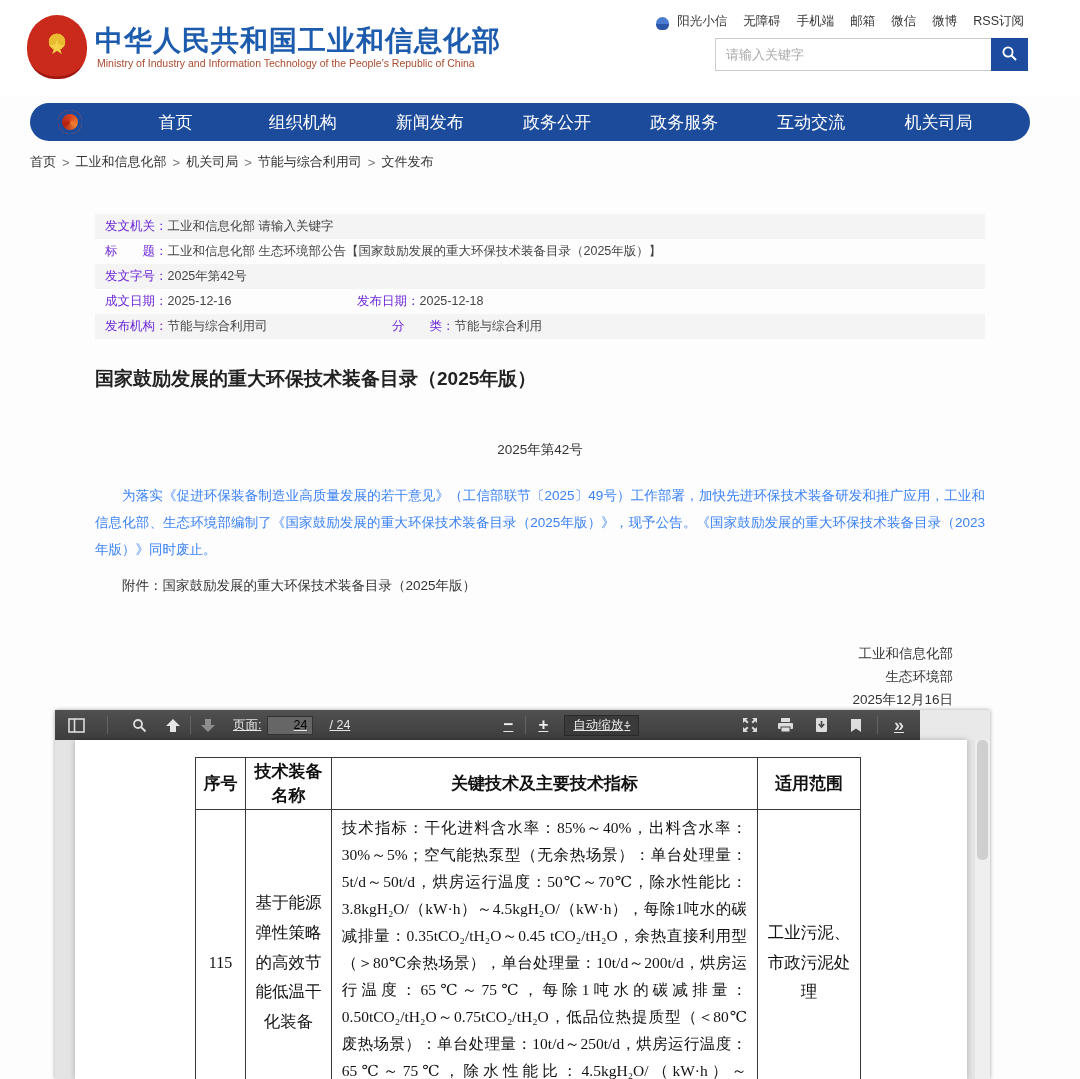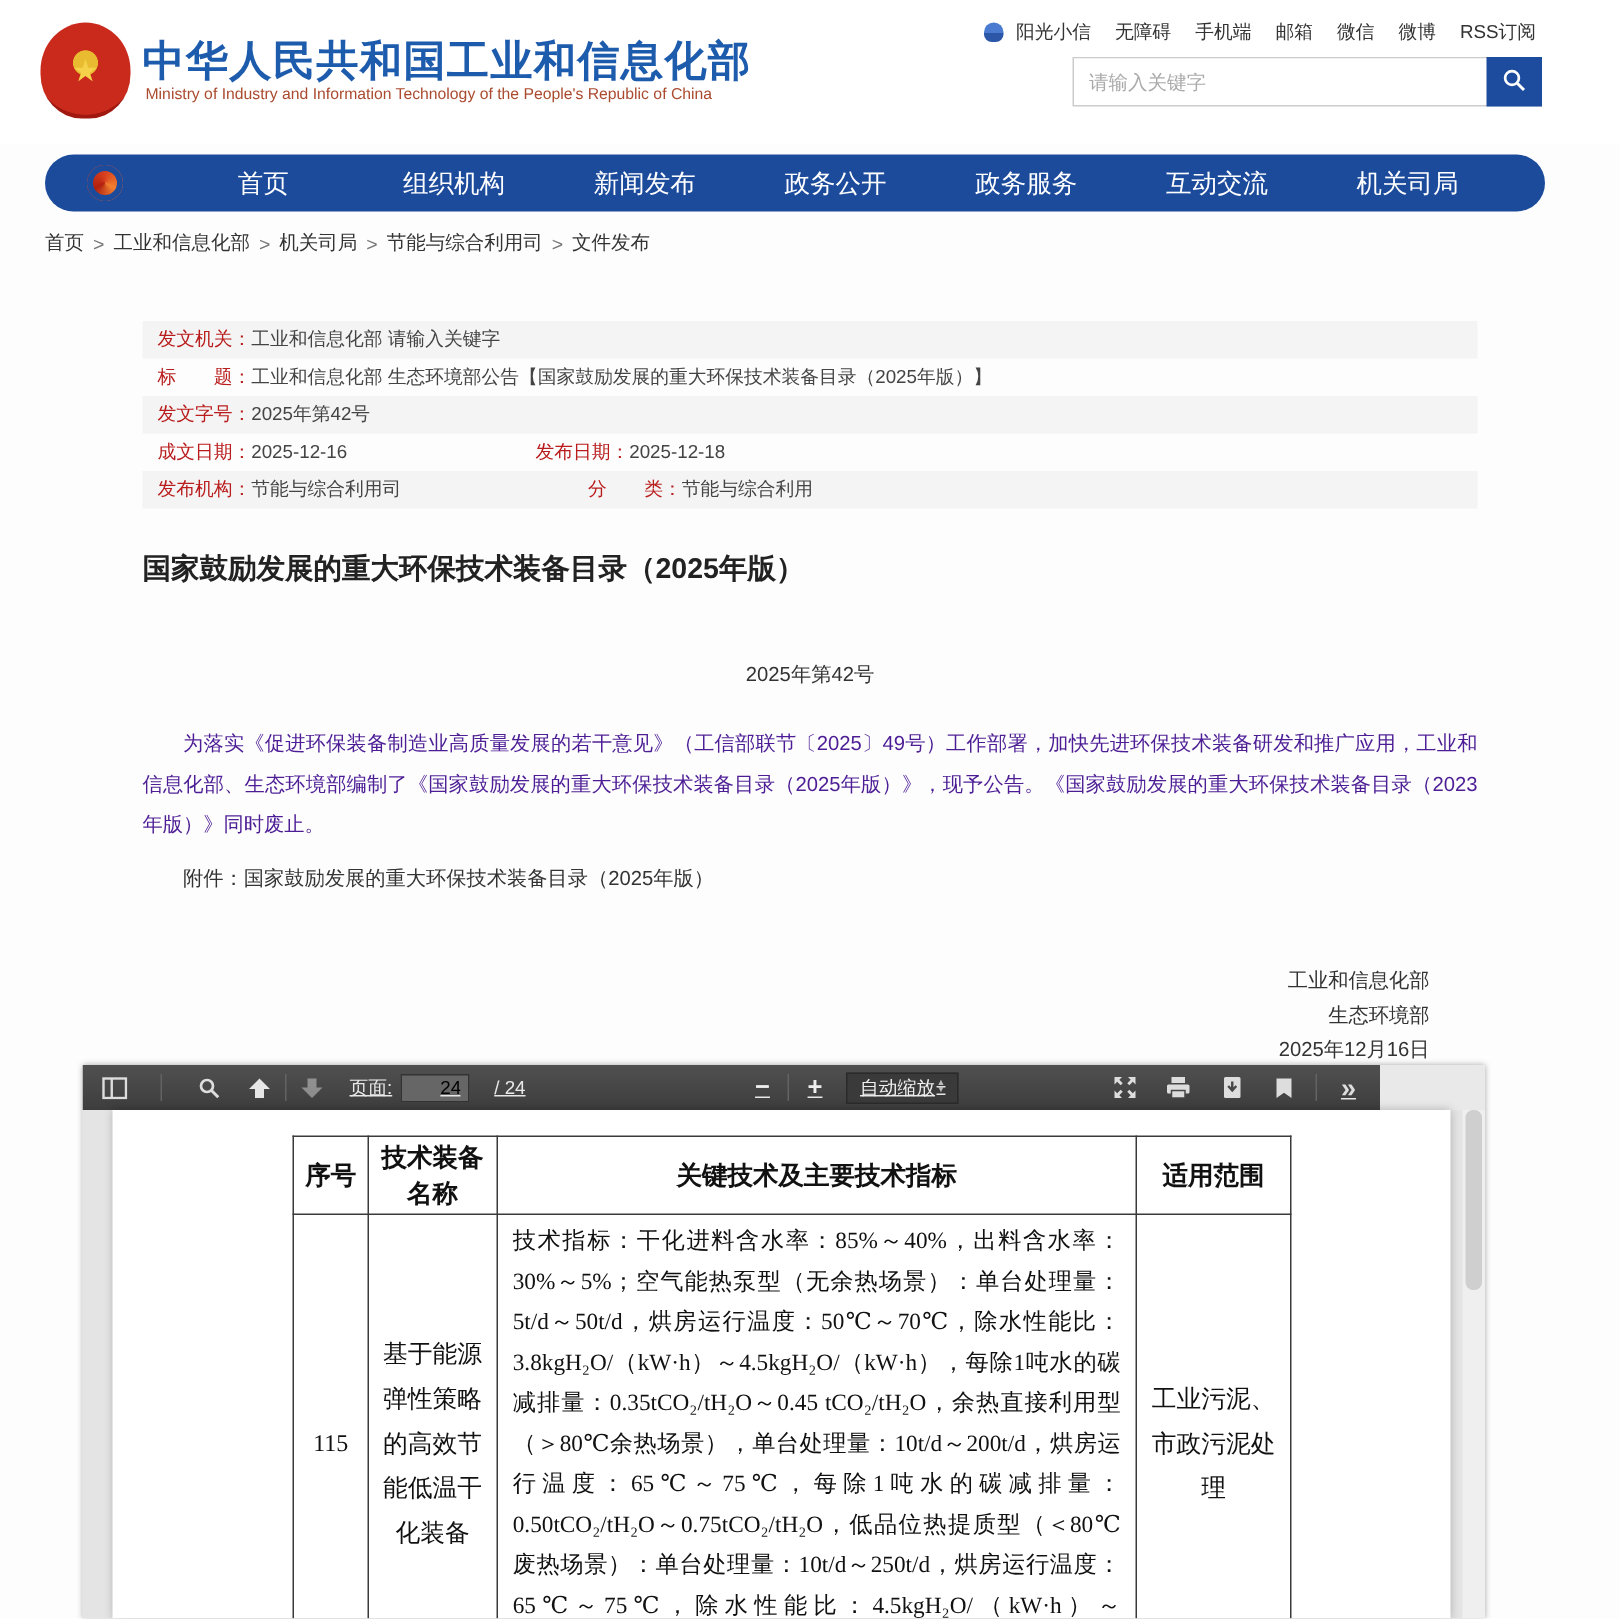--- a/index.html
+++ b/index.html
@@ -10,21 +10,21 @@
   
   .site-header { position:absolute; top:0; left:0; width:1080px; height:96px; background:#fff; }
   .emblem { position:absolute; left:27px; top:15px; width:60px; height:64px;
     background:radial-gradient(circle at 50% 42%, #e8bb30 0 17%, #c92a1c 18% 72%, #a01810 73% 100%);
     border-radius:50% 50% 46% 46%; display:flex; align-items:center; justify-content:center;
     color:#f5d24a; font-size:20px; }
   .site-title { position:absolute; left:95px; top:22px; font-size:28px; font-weight:bold;
     color:#1d5bad; letter-spacing:1px; }
   .site-subtitle { position:absolute; left:97px; top:57px; font-size:10.5px; color:#aa4b2f; }
 
-  .utility { position:absolute; top:13px; right:56px; display:flex; align-items:center; gap:16px;
+  .utility { position:absolute; top:13px; right:56px; display:flex; align-items:flex-end; gap:16px;
     font-size:12.5px; color:#333; }
   .utility .ulink { cursor:pointer; white-space:nowrap; }
   .mascot { width:13px; height:13px; border-radius:50% 50% 40% 40%; display:inline-block;
     background:linear-gradient(#4a7bd0 55%, #2c57a8 55%); margin-right:-8px; }
   .searchbar { position:absolute; top:38px; right:52px; width:313px; height:33px;
     border:1px solid #ccc; background:#fff; display:flex; }
   .searchbar input { flex:1; border:0; outline:none; padding:0 10px; font-size:13px; color:#333;
     font-family:inherit; }
   .searchbar input::placeholder { color:#aaa; }
   .search-btn { width:37px; height:33px; margin:-1px -1px -1px 0; background:#1d4c9f; border:0;
@@ -42,32 +42,32 @@
   .breadcrumb { position:absolute; left:30px; top:153px; font-size:13px; color:#333;
     display:flex; gap:6px; align-items:center; }
   .crumb { cursor:pointer; }
   .crumb-sep { color:#777; }
 
   
   .content { position:absolute; left:95px; top:214px; width:890px; }
   .meta-row { position:relative; height:25px; line-height:25px; font-size:12.5px; color:#555;
     padding-left:10px; }
   .meta-row.gray { background:#f4f4f4; }
-  .meta-label { color:#b91c1c;text-align:center; }
+  .meta-label { color:#6d28d9;text-align:center; }
   .meta-val { color:#444; }
   .meta-col2 { position:absolute; top:0; }
   .r4 .meta-col2 { left:262px; }
   .r5 .meta-col2 { left:297px; }
 
   
   .art-title { position:absolute; left:95px; top:366px; width:890px; 
     font-size:19px; font-weight:bold; color:#222; }
   .art-docno { position:absolute; left:95px; top:441px; width:890px; text-align:center;
     font-size:13.5px; color:#333; }
-  .art-para { position:absolute; left:95px; top:482px; width:890px; font-size:13.5px; color:#4c1d95;
+  .art-para { position:absolute; left:95px; top:482px; width:890px; font-size:13.5px; color:#3b82f6;
     line-height:27px; text-indent:2em; text-align:justify; }
   .art-attach { position:absolute; left:95px; top:577px; width:890px; font-size:13.5px; color:#333;
     text-indent:2em; }
   .art-sign { position:absolute; left:95px; top:642px; width:858px; text-align:right;
     font-size:13.5px; color:#333; line-height:23px; }
 
   
   .pdf { position:absolute; left:55px; top:710px; width:935px; height:369px; background:#e9e9e9;
     overflow:hidden; box-shadow:0 0 4px rgba(0,0,0,.35); }
   .pdf-toolbar { position:absolute; top:0; left:0; width:865px; height:30px;

